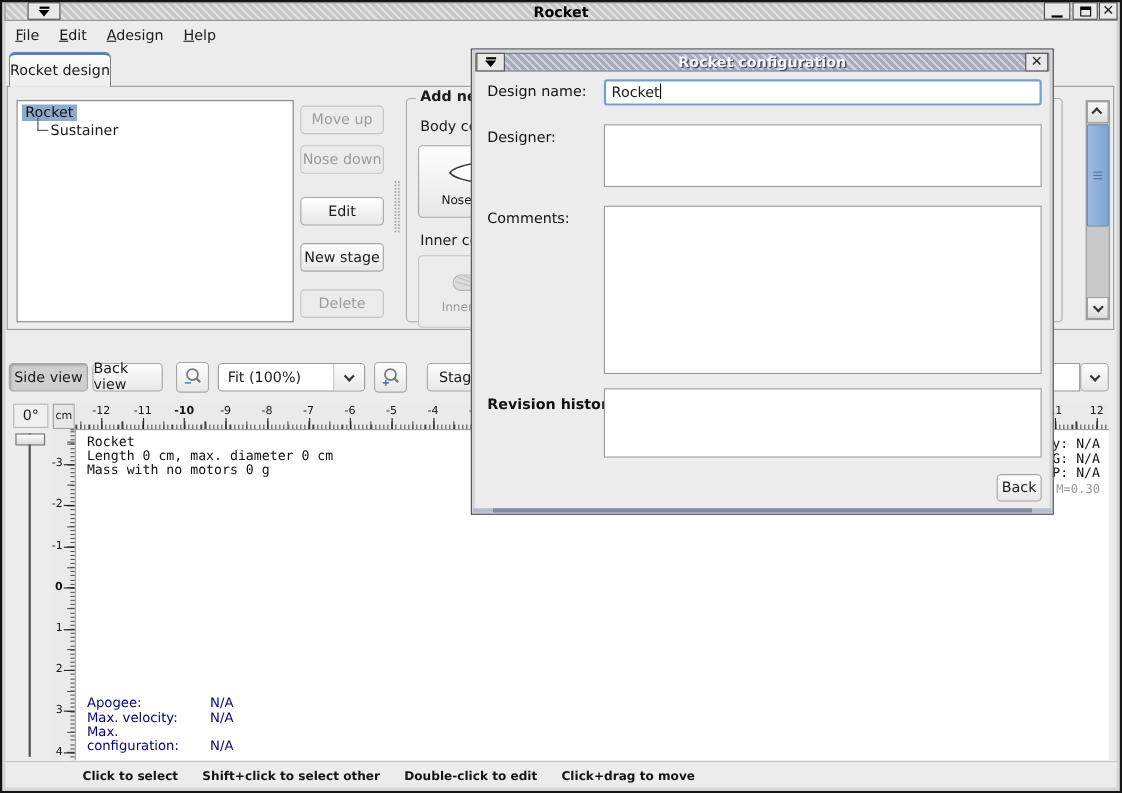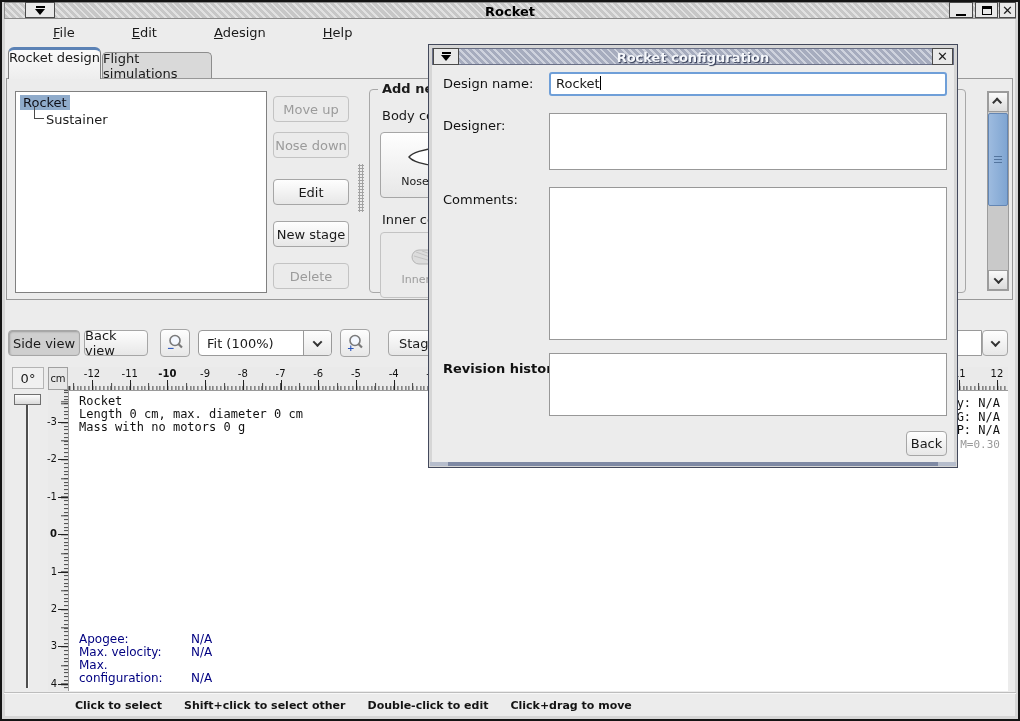--- a/index.html
+++ b/index.html
@@ -19,27 +19,27 @@
   .glyph-bar { width:9px; height:2px; background:#000; margin-bottom:1px; }
   .glyph-tri { width:0; height:0; border-left:5px solid transparent; border-right:5px solid transparent; border-top:6px solid #000; }
   .glyph-stack { display:flex; flex-direction:column; align-items:center; }
   .btn-min { left:949px; width:24px; } .btn-max { left:975px; width:23px; } .btn-close { left:999px; width:17px; }
   .min-glyph { width:10px; height:2px; background:#000; margin-top:9px; }
   .max-glyph { width:10px; height:9px; border:1px solid #000; border-top:3px solid #000; }
   .x-glyph { font-weight:bold; font-size:13px; line-height:1; }
 
   
   .menubar { position:absolute; left:4px; top:20px; width:1012px; height:24px; display:flex; align-items:center; padding-left:10px; }
-  .menu-item { padding:2px 10px 2px 0; margin-right:8px; cursor:default;margin-left:39px; }
+  .menu-item { padding:2px 10px 2px 0; margin-right:8px; cursor:default; }
   .mnemonic { text-decoration:underline; }
 
   
   .tab-active { position:absolute; left:8px; top:47px; width:93px; height:32px; background:linear-gradient(#fbfbfb,#ededed);
     border:1px solid #7e7e7e; border-bottom:none; border-top:3px solid #5b82b5; border-radius:6px 6px 0 0;
-    display:flex; justify-content:center; z-index:3; }
+    display:flex; align-items:center; justify-content:center; z-index:3; }
   .tab-inactive { position:absolute; left:102px; top:52px; width:110px; height:27px; background:#d9d9d9;
     border:1px solid #8d8d8d; border-bottom:none; border-radius:5px 5px 0 0;
     display:flex; align-items:center; justify-content:center; z-index:1; }
 
   
   .tabpane { position:absolute; left:6px; top:78px; width:1007px; height:222px; border:1px solid #989898; background:#ececec; z-index:2; }
 
   .tree-box { position:absolute; left:8px; top:12px; width:252px; height:202px; background:#fff; border:1px solid #808080; padding:2px 0 0 4px; }
   .tree-row { position:relative; height:17px; line-height:17px; white-space:nowrap; }
   .tree-sel { background:#8fabcb; padding:0 3px; color:#101018; }
@@ -158,23 +158,20 @@
 
   <div class="menubar">
     <span class="menu-item"><span class="mnemonic">F</span><span>ile</span></span>
     <span class="menu-item"><span class="mnemonic">E</span><span>dit</span></span>
     <span class="menu-item"><span class="mnemonic">A</span><span>design</span></span>
     <span class="menu-item"><span class="mnemonic">H</span><span>elp</span></span>
   </div>
 
   <div class="tab-active">
       <span>Rocket design</span>
-    </div>
-  <div class="tab-inactive">
-      <span>Flight simulations</span>
     </div>
 
   <div class="tabpane">
     <div class="tree-box">
       <div class="tree-row"><span class="tree-sel">Rocket</span></div>
       <div class="tree-row">
         <span class="tree-connector"></span>
         <span class="tree-child-label">Sustainer</span>
       </div>
     </div>

